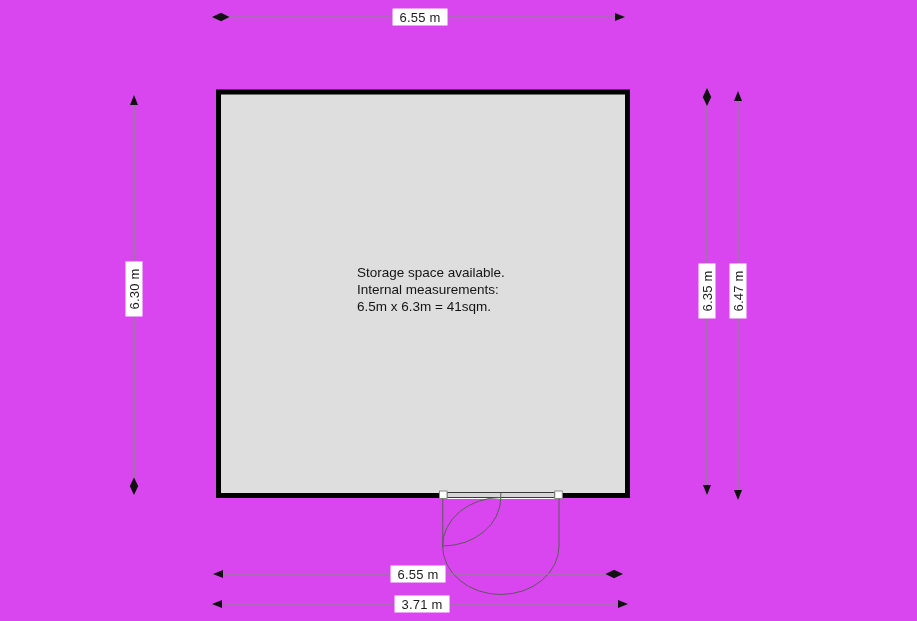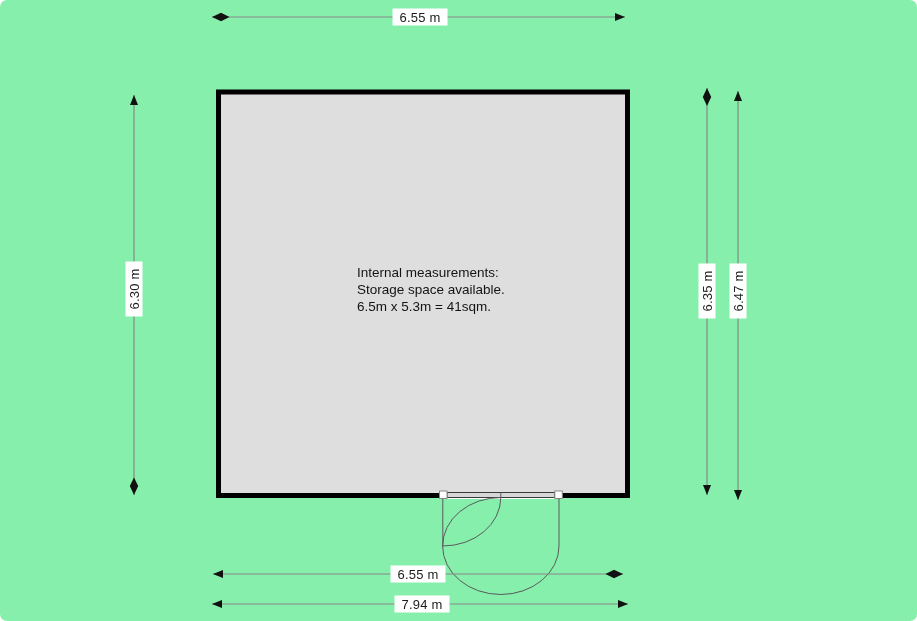--- a/index.html
+++ b/index.html
@@ -1,22 +1,21 @@
 <!DOCTYPE html>
 <html style="--room-fill: #dedede; --wall: #000000; --dimension-line: #878787; --arrow: #111111; --door-line: #5a5a5a; --lintel-fill: #d6d6d6;"><head>
 <meta charset="utf-8">
 <style>
   html,body{margin:0;padding:0;background:#ffffff;}
   .canvas{
     position:relative;
     width:917px;height:621px;
-    background:#86efac;
+    background:#d946ef;
     font-family:"Liberation Sans", sans-serif;
     overflow:hidden;
-    border-radius:7px;
   }
   svg{position:absolute;left:0;top:0;}
   .room{fill:var(--room-fill,#dedede);stroke:var(--wall,#000000);stroke-width:5;}
   .dim-line{stroke:var(--dimension-line,#878787);stroke-width:1.2;}
   .arrow{fill:var(--arrow,#111111);stroke:none;}
   .door-line{stroke:var(--door-line,#5a5a5a);stroke-width:1;fill:none;}
   .lintel{fill:var(--lintel-fill,#d6d6d6);stroke:#3a3a3a;stroke-width:1;}
   .hinge{fill:#ffffff;stroke:#8a8a8a;stroke-width:1;}
   .mask{fill:#ffffff;stroke:none;}
   .dim-label{
@@ -101,21 +100,21 @@
   <div class="dim-label" style="left:420px;top:17px">6.55 m</div>
 
   <div class="dim-label vertical" style="left:134px;top:289px">6.30 m</div>
 
   <div class="dim-label vertical" style="left:707px;top:291px">6.35 m</div>
 
   <div class="dim-label vertical" style="left:738px;top:291px">6.47 m</div>
 
   <div class="dim-label" style="left:418px;top:574px">6.55 m</div>
 
-  <div class="dim-label" style="left:422px;top:604px">7.94 m</div>
+  <div class="dim-label" style="left:422px;top:604px">3.71 m</div>
 
   <div class="room-text">
+    <div>Storage space available.</div>
     <div>Internal measurements:</div>
-    <div>Storage space available.</div>
-    <div>6.5m x 5.3m = 41sqm.</div>
+    <div>6.5m x 6.3m = 41sqm.</div>
   </div>
 
 </div>
 
 </body></html>

